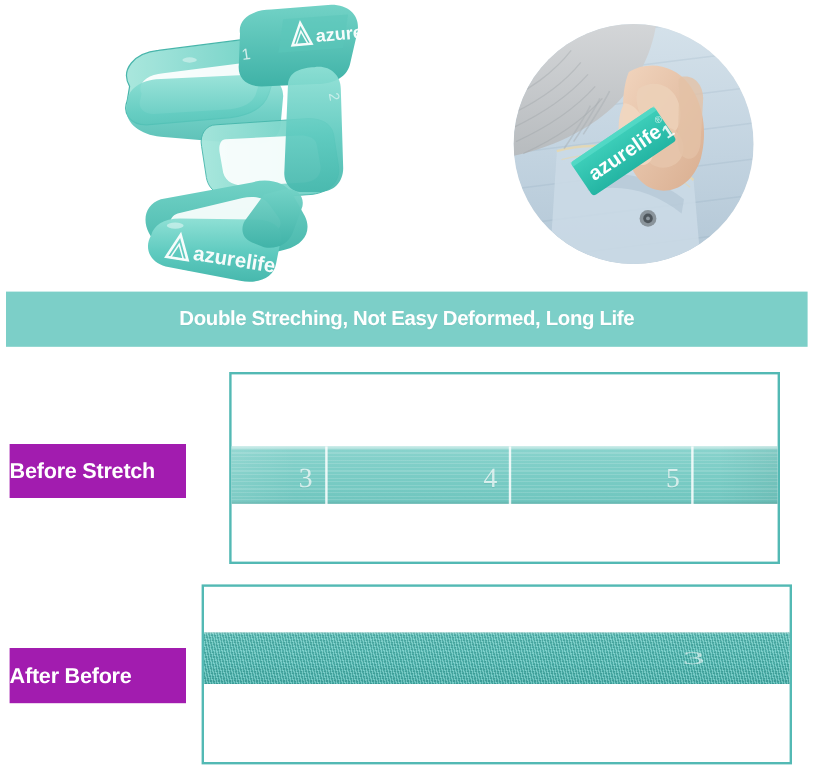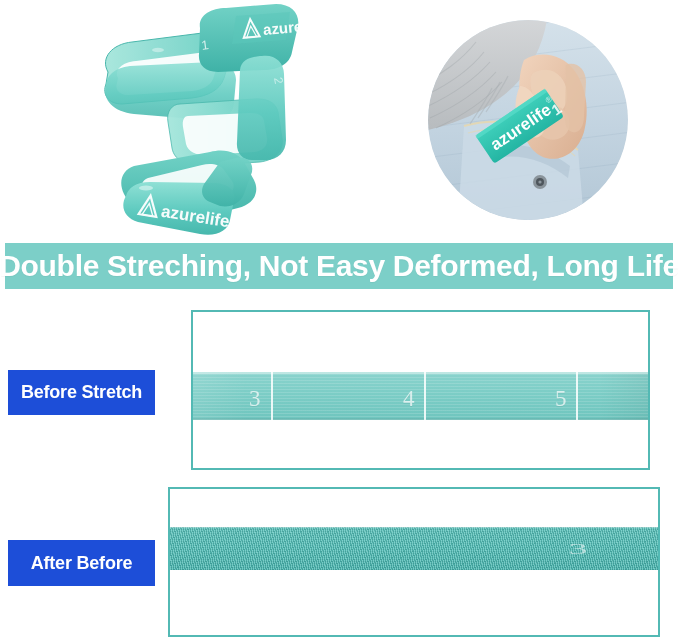--- a/index.html
+++ b/index.html
@@ -28,32 +28,32 @@
   .pocket-svg{position:absolute;left:0;top:0;}
 
   
   .banner{
     position:absolute;left:5px;top:243px;width:668px;height:46px;
     background:#7ccfc8;
     display:flex;align-items:center;justify-content:center;
   }
   .banner-text{
     color:#ffffff;
-    font-size:30px;
+    font-size:17px;
     font-weight:bold;
     letter-spacing:-0.3px;
     white-space:nowrap;
     text-shadow:0 1px 1px rgba(0,0,0,.04);
   }
 
   
   .row-label{
     position:absolute;
-    background:#1d4ed8;
-    display:flex;align-items:center;justify-content:center;
+    background:#a21caf;
+    display:flex;align-items:center;
   }
   .row-label span{
     color:#ffffff;font-weight:bold;font-size:18px;letter-spacing:-0.2px;
     white-space:nowrap;
   }
   #label-before{left:8px;top:370px;width:147px;height:45px;}
   #label-after{left:8px;top:540px;width:147px;height:46px;}
 
   
   .frame{

